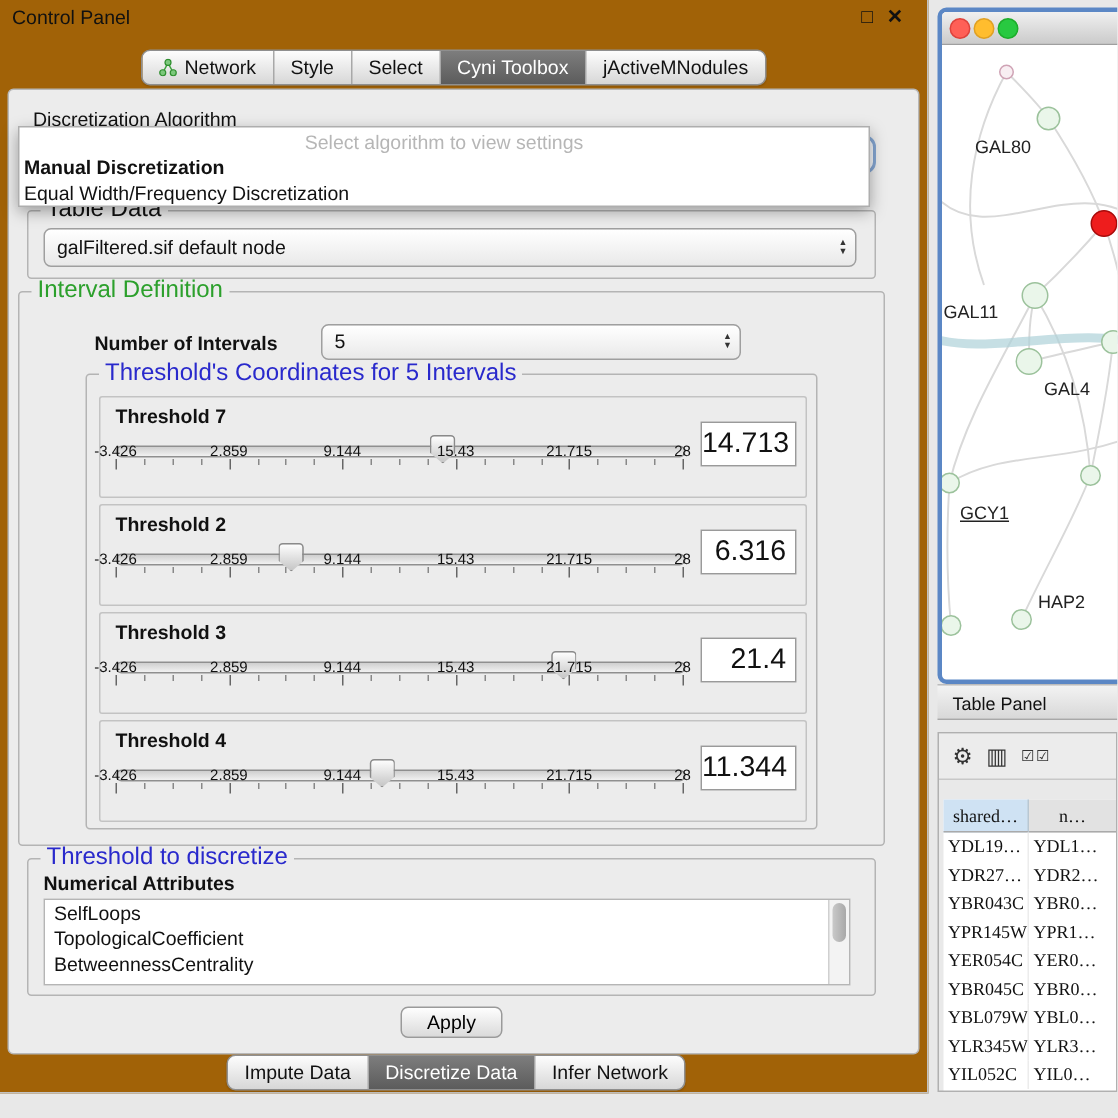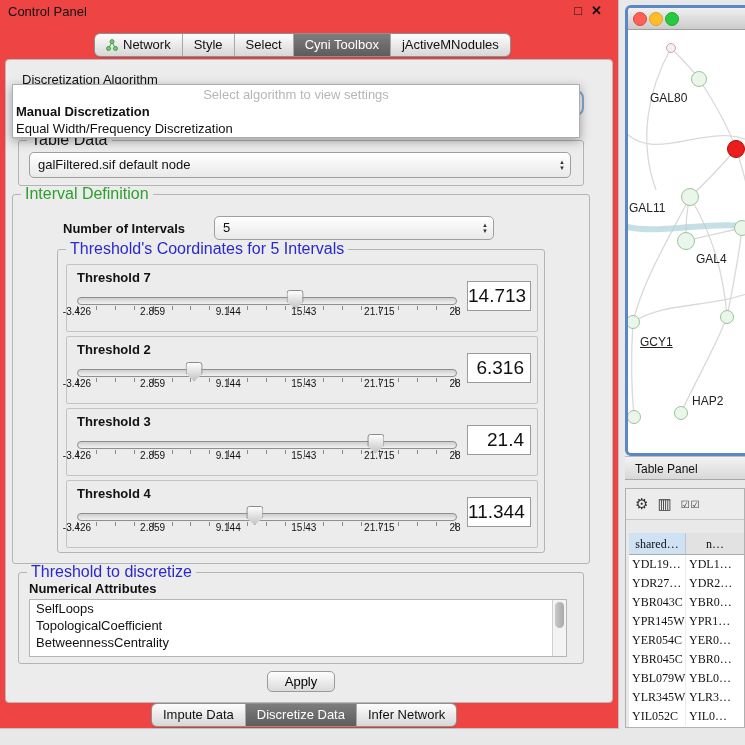--- a/index.html
+++ b/index.html
@@ -1,20 +1,20 @@
 <!DOCTYPE html>
 <html><head>
 <meta charset="utf-8">
 <style>
   html,body{margin:0;padding:0;background:#e8e8e8;}
   .page{position:relative;width:745px;height:745px;background:#e8e8e8;overflow:hidden;
         font-family:"Liberation Sans",sans-serif;color:#111;}
 
   
-  .cp{position:absolute;left:0;top:0;width:618px;height:728px;background:#ef4444;
+  .cp{position:absolute;left:0;top:0;width:618px;height:728px;background:#a16207;
       border-right:1px solid #c2c2c2;border-bottom:1px solid #c2c2c2;}
   .cp-titlebar{position:absolute;left:0;top:0;width:100%;height:24px;}
   .cp-title{position:absolute;left:8px;top:4px;font-size:13px;}
   .win-btns{position:absolute;right:16px;top:3px;font-size:13px;display:flex;gap:9px;}
   .win-btn{cursor:default;color:#111;}
   .win-btn.close{font-weight:bold;}
 
   .seg-tabs{position:absolute;display:flex;height:22px;border:1px solid #8f8f8f;border-radius:6px;
             overflow:hidden;background:linear-gradient(#fdfdfd,#d7d7d7);box-shadow:0 1px 1px rgba(0,0,0,.12);}
   .seg-tabs.top{left:94px;top:33px;}
@@ -63,21 +63,21 @@
   .th-label{position:absolute;left:10px;top:5px;font-size:13px;font-weight:bold;}
   .slider{position:absolute;left:10px;top:24px;width:378px;height:38px;}
   .track{position:absolute;left:0;top:8px;width:100%;height:6px;border:1px solid #8f8f8f;border-radius:4px;
          background:linear-gradient(#cfcfcf,#f1f1f1);}
   .thumb{position:absolute;top:1px;width:15px;height:17px;transform:translateX(-50%);
          background:linear-gradient(#fdfdfd,#c6c6c6);border:1px solid #8a8a8a;
          clip-path:polygon(0 0,100% 0,100% 62%,50% 100%,0 62%);border-radius:3px;}
   .ticks{position:absolute;left:0;top:17px;width:100%;height:7px;}
   .tick{position:absolute;top:0;width:1px;height:4px;background:#888;}
   .tick.major{height:7px;background:#666;}
-  .scale-labels{position:absolute;left:0;top:17px;width:100%;height:12px;}
+  .scale-labels{position:absolute;left:0;top:7px;width:100%;height:12px;}
   .scale-label{position:absolute;transform:translateX(-50%);font-size:10px;color:#111;white-space:nowrap;}
   .value-box{position:absolute;left:400px;top:16px;width:56px;height:28px;background:#fff;
              border:1px solid #9a9a9a;font-size:19px;line-height:28px;text-align:right;padding-right:6px;}
 
   .attr-group{left:18px;top:572px;width:564px;height:90px;}
   .attr-list-title{position:absolute;left:10px;top:8px;font-size:13px;font-weight:bold;}
   .listbox{position:absolute;left:10px;top:26px;width:536px;height:56px;background:#fff;
            border:1px solid #b5b5b5;overflow:hidden;}
   .list-item{font-size:13px;line-height:17px;padding-left:6px;}
   .vscroll{position:absolute;right:0;top:0;bottom:0;width:13px;background:#f3f3f3;border-left:1px solid #d0d0d0;}

